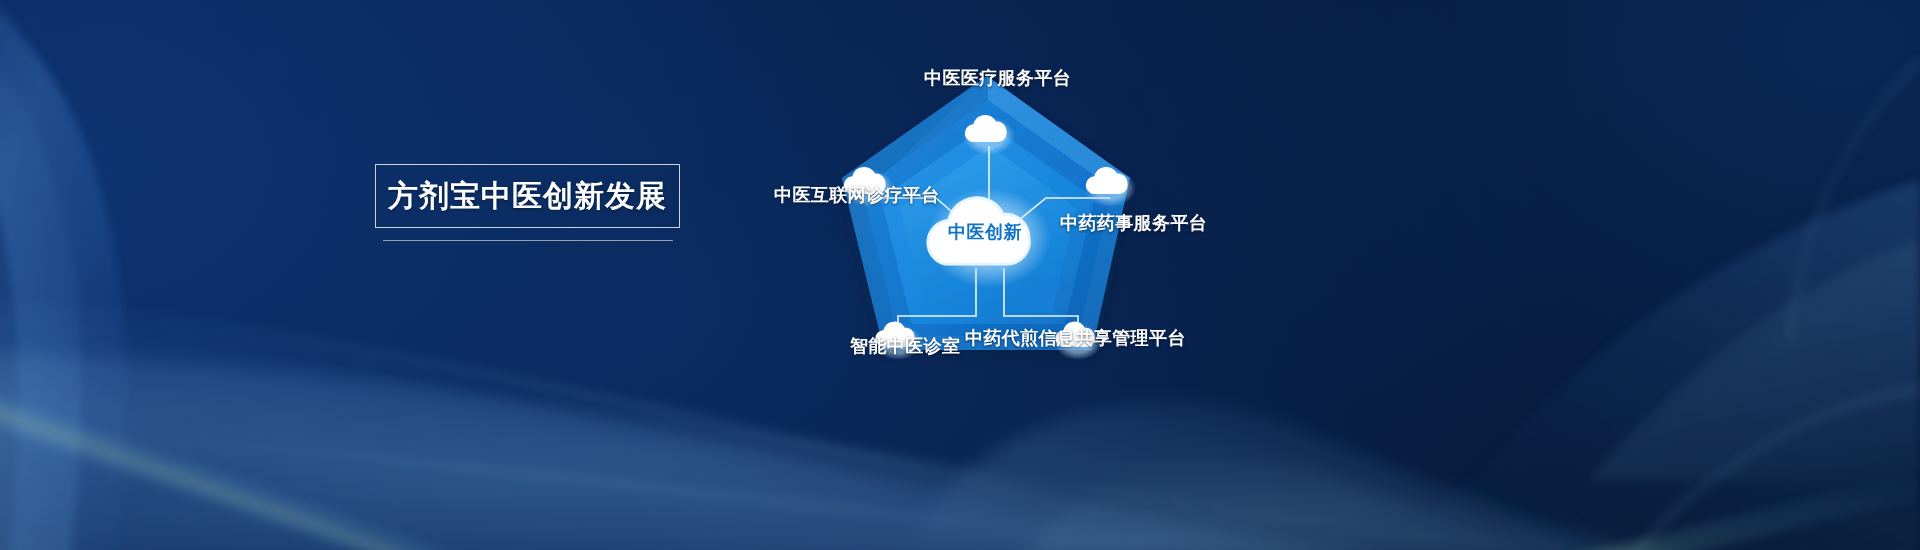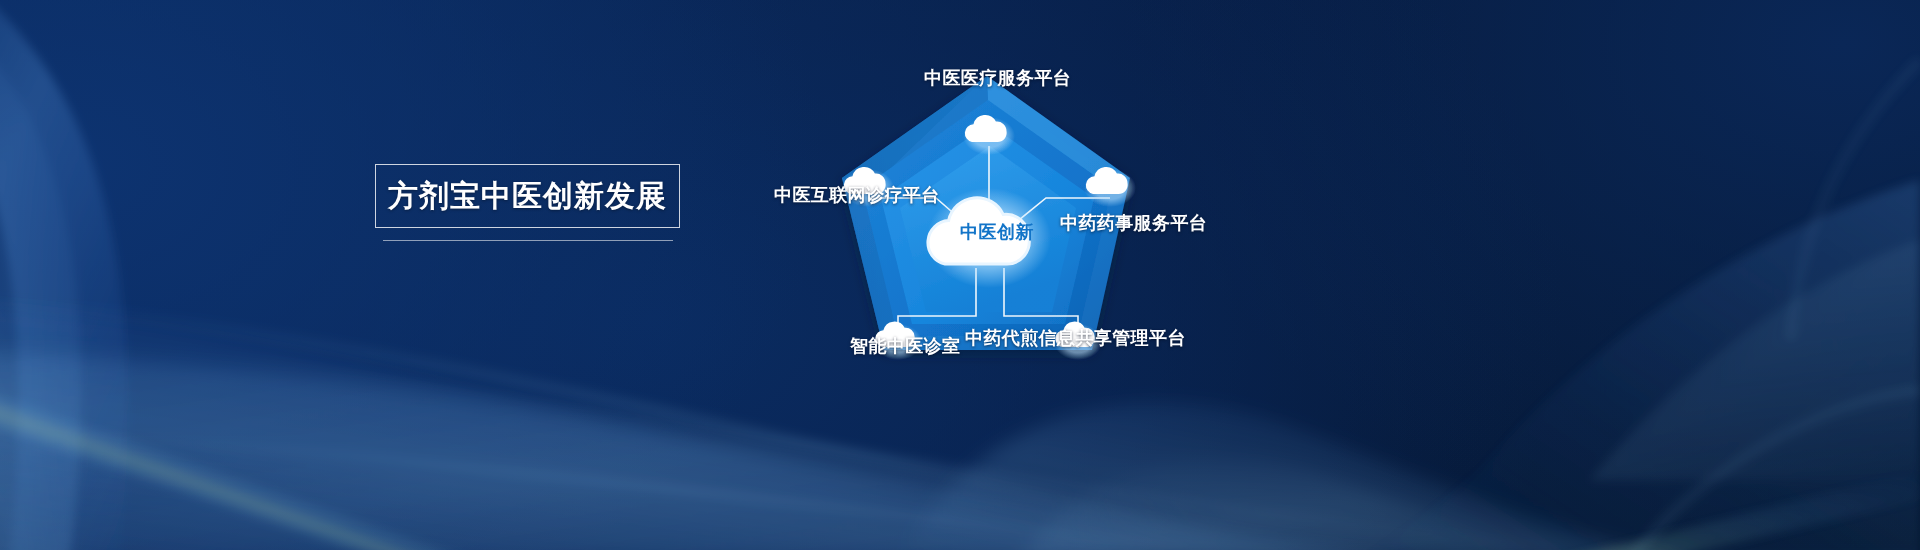--- a/index.html
+++ b/index.html
@@ -47,21 +47,21 @@
   }
   #label-top        { left:164px; top:38px; }
   #label-left       { left:14px;  top:155px; }
   #label-right      { left:300px; top:155px;margin-top:28px; }
   #label-bottomleft { left:90px;  top:306px; }
   #label-bottomright{ left:205px; top:298px; }
 
   #center-label {
     position:absolute; left:180px; top:192px; width:90px;
     text-align:center; color:#1274c8; font-size:18px; font-weight:bold;
-    letter-spacing:.5px; white-space:nowrap; pointer-events:none;margin-left:12px;
+    letter-spacing:.5px; white-space:nowrap; pointer-events:none;
   }
 </style>
 </head>
 <body>
 
 <div id="stage">
 
   <div id="bg-gradient"></div>
 
   <svg id="bg-waves" viewBox="0 0 1920 550" preserveAspectRatio="none">

